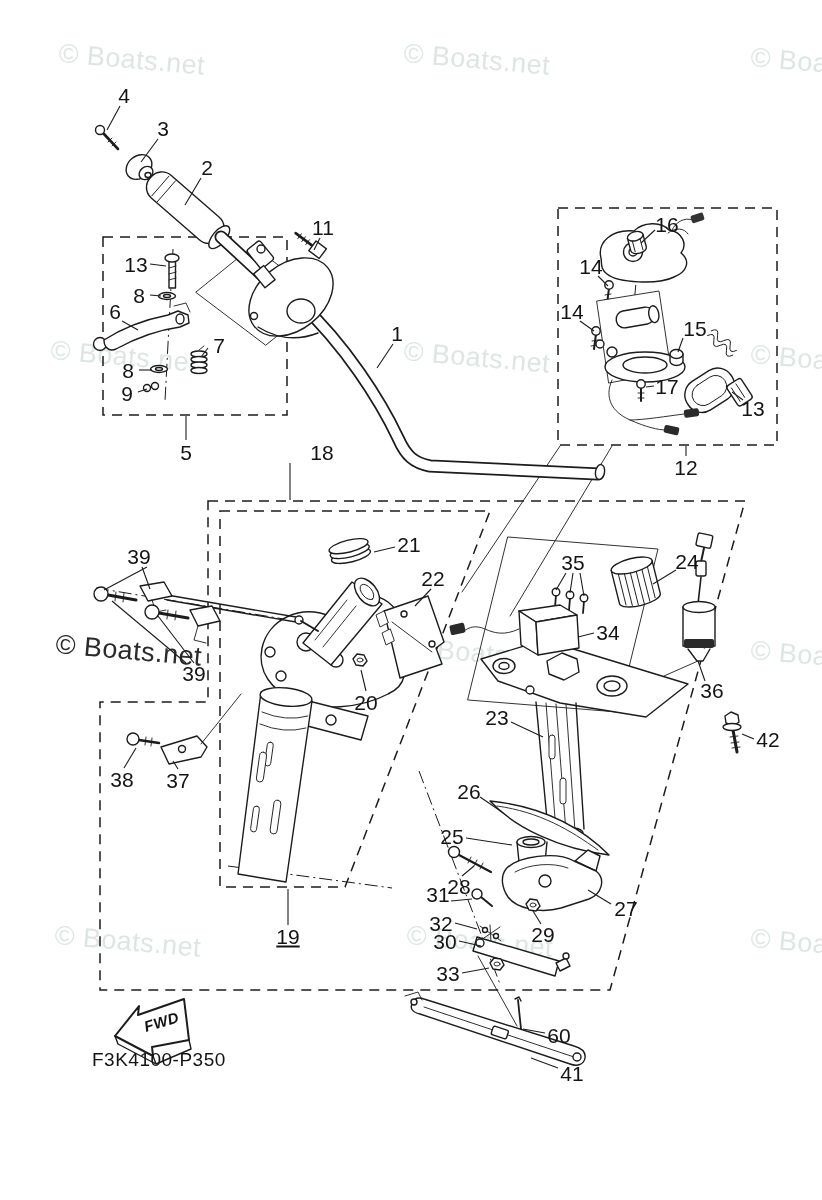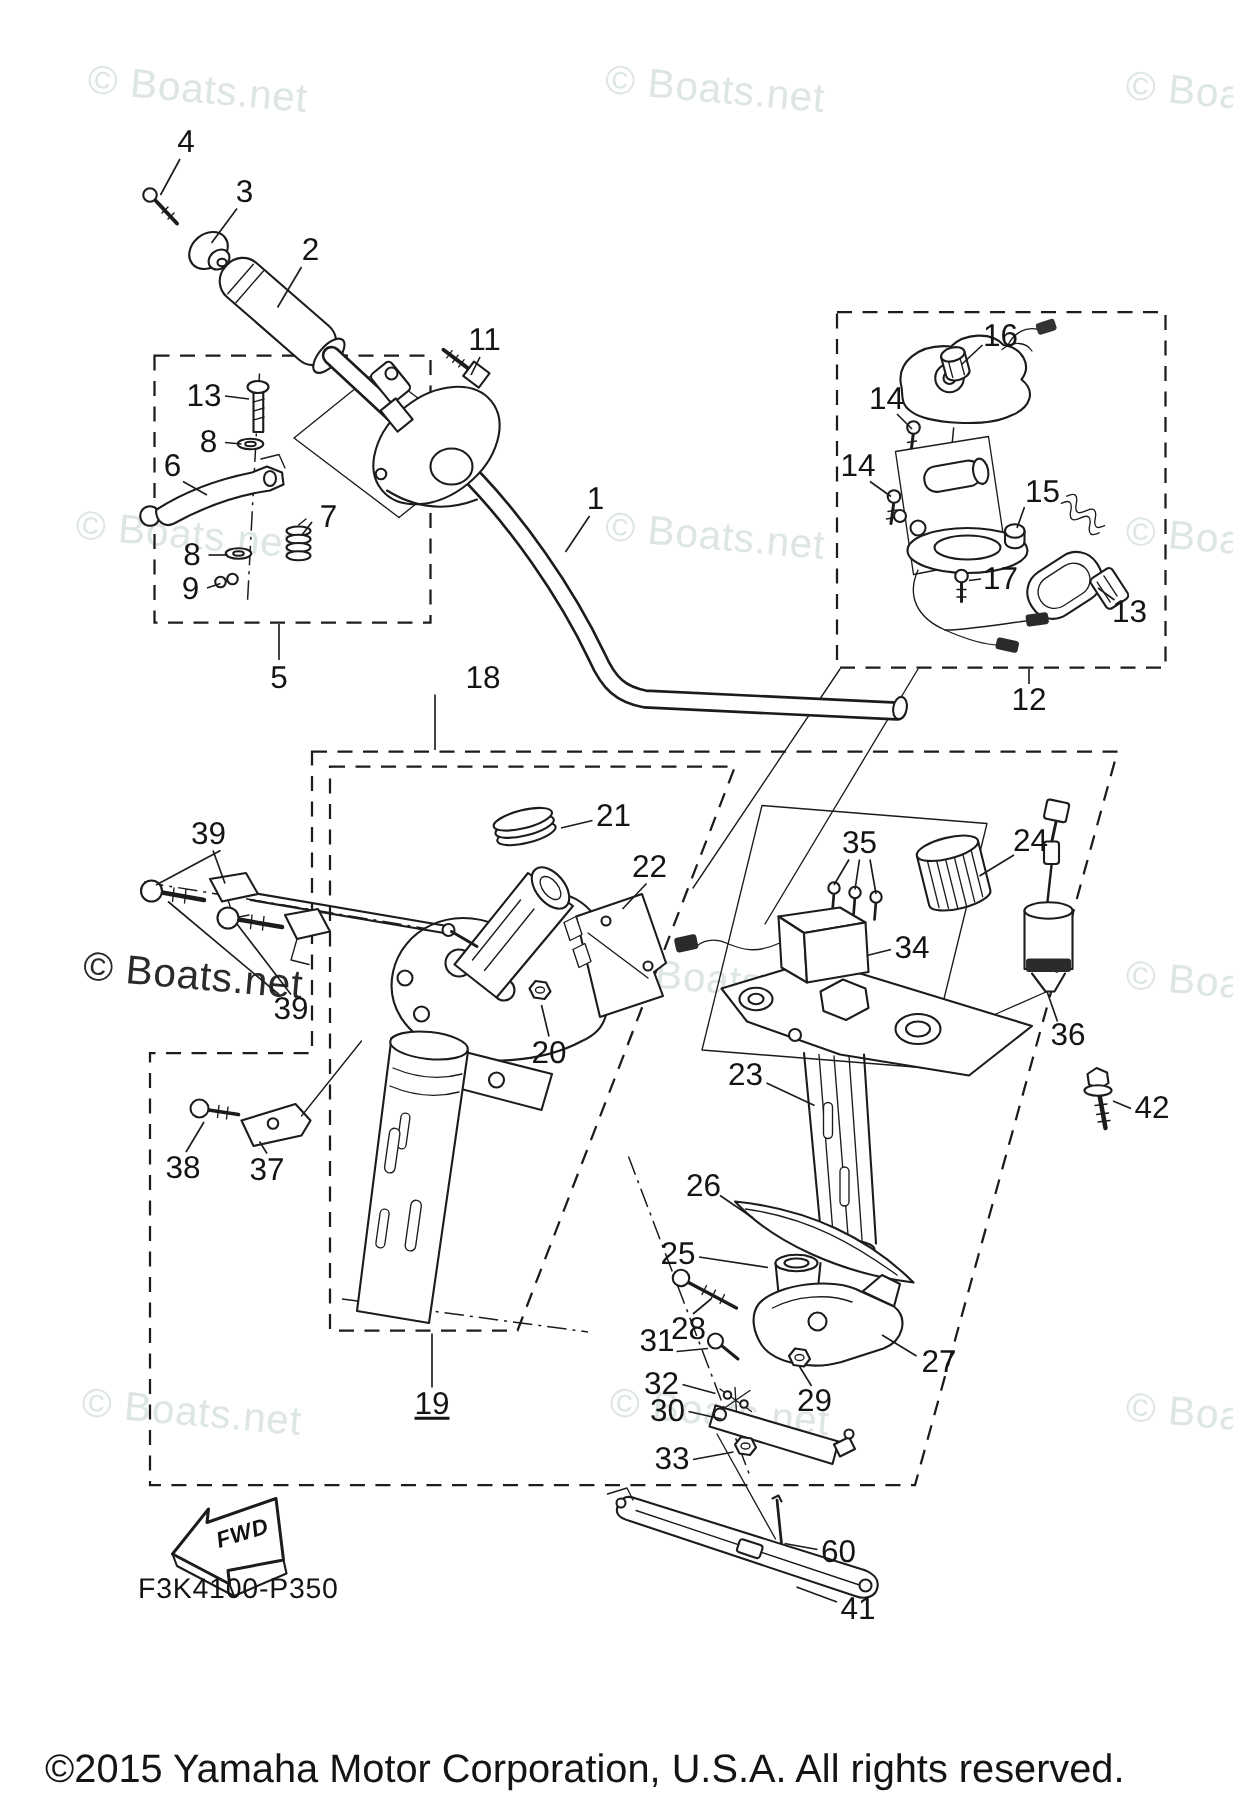--- a/index.html
+++ b/index.html
@@ -525,14 +525,13 @@
       <div class="callout" style="left: 445px; top: 941px;">30</div>
       <div class="callout" style="left: 543px; top: 934px;">29</div>
       <div class="callout" style="left: 626px; top: 908px;">27</div>
       <div class="callout" style="left: 448px; top: 973px;">33</div>
       <div class="callout" style="left: 559px; top: 1035px;">60</div>
       <div class="callout" style="left: 572px; top: 1073px; text-align: center;">41</div>
     </div>
 
   <div class="txt" id="part-code">F3K4100-P350</div>
 
-  <div class="txt" id="footer-copyright">©2015 Yamaha Motor Corporation, U.S.A. All rights reserved.</div>
 </div>
 
 </body></html>

